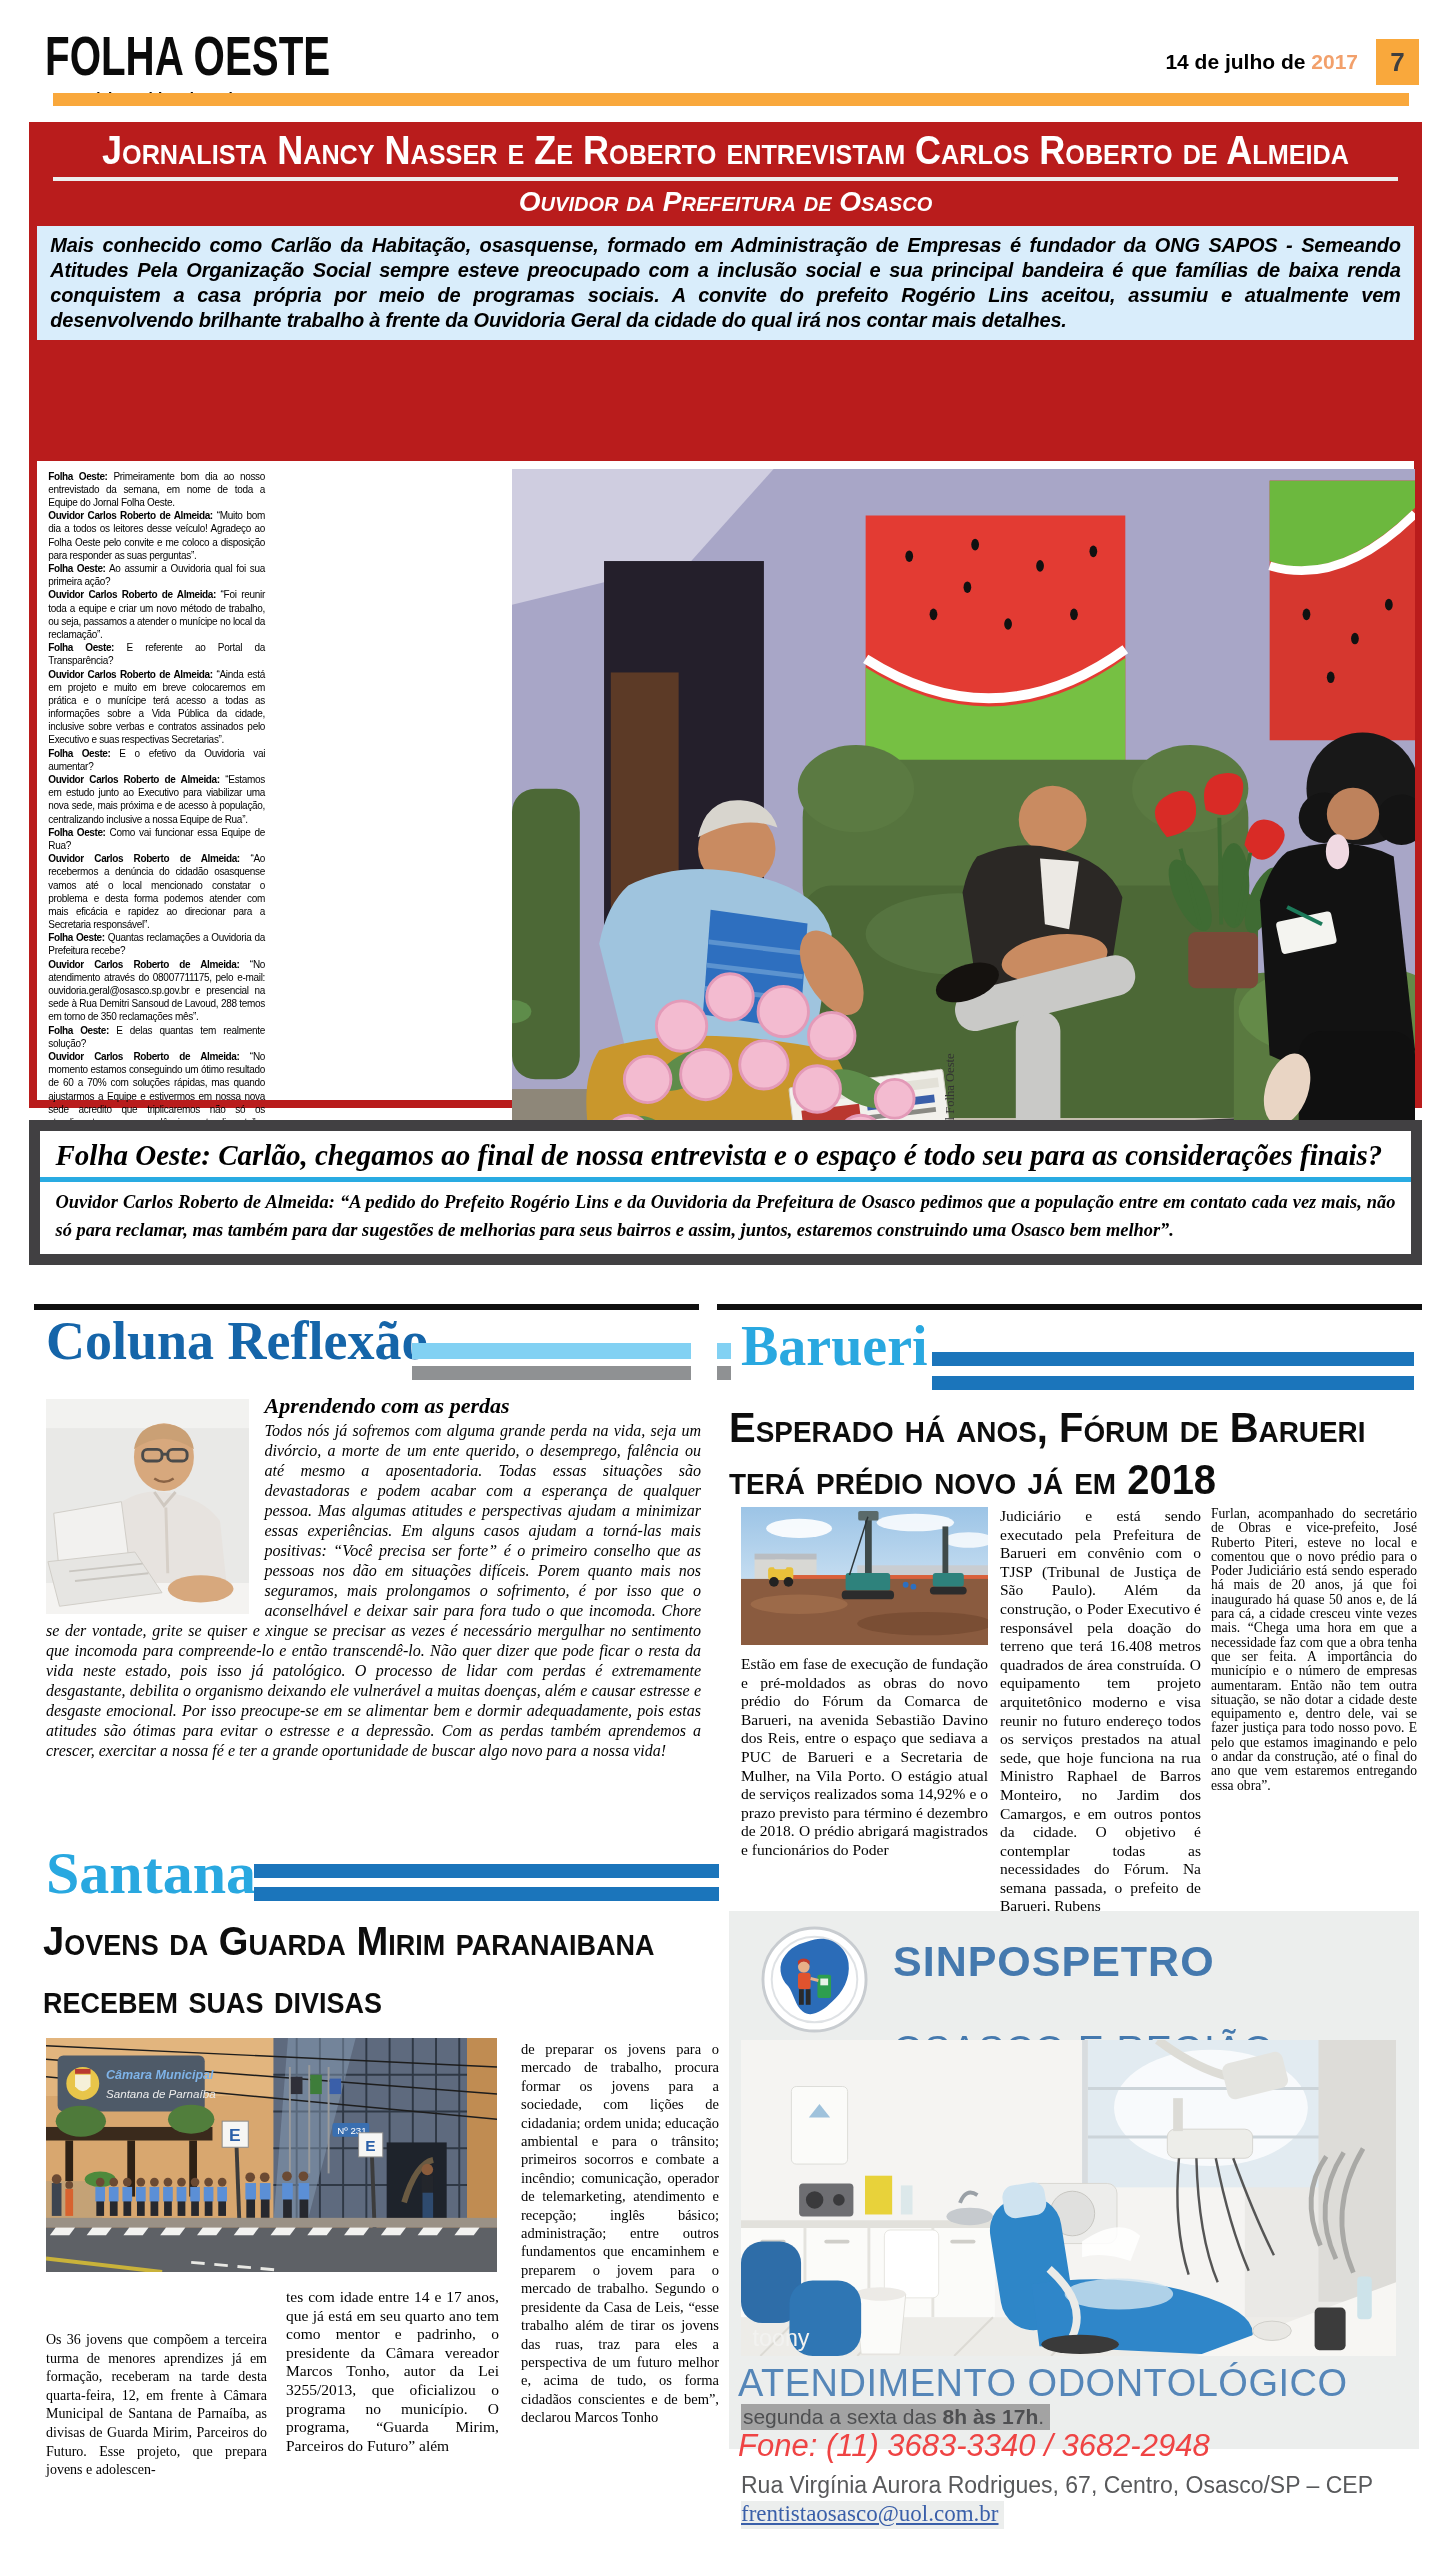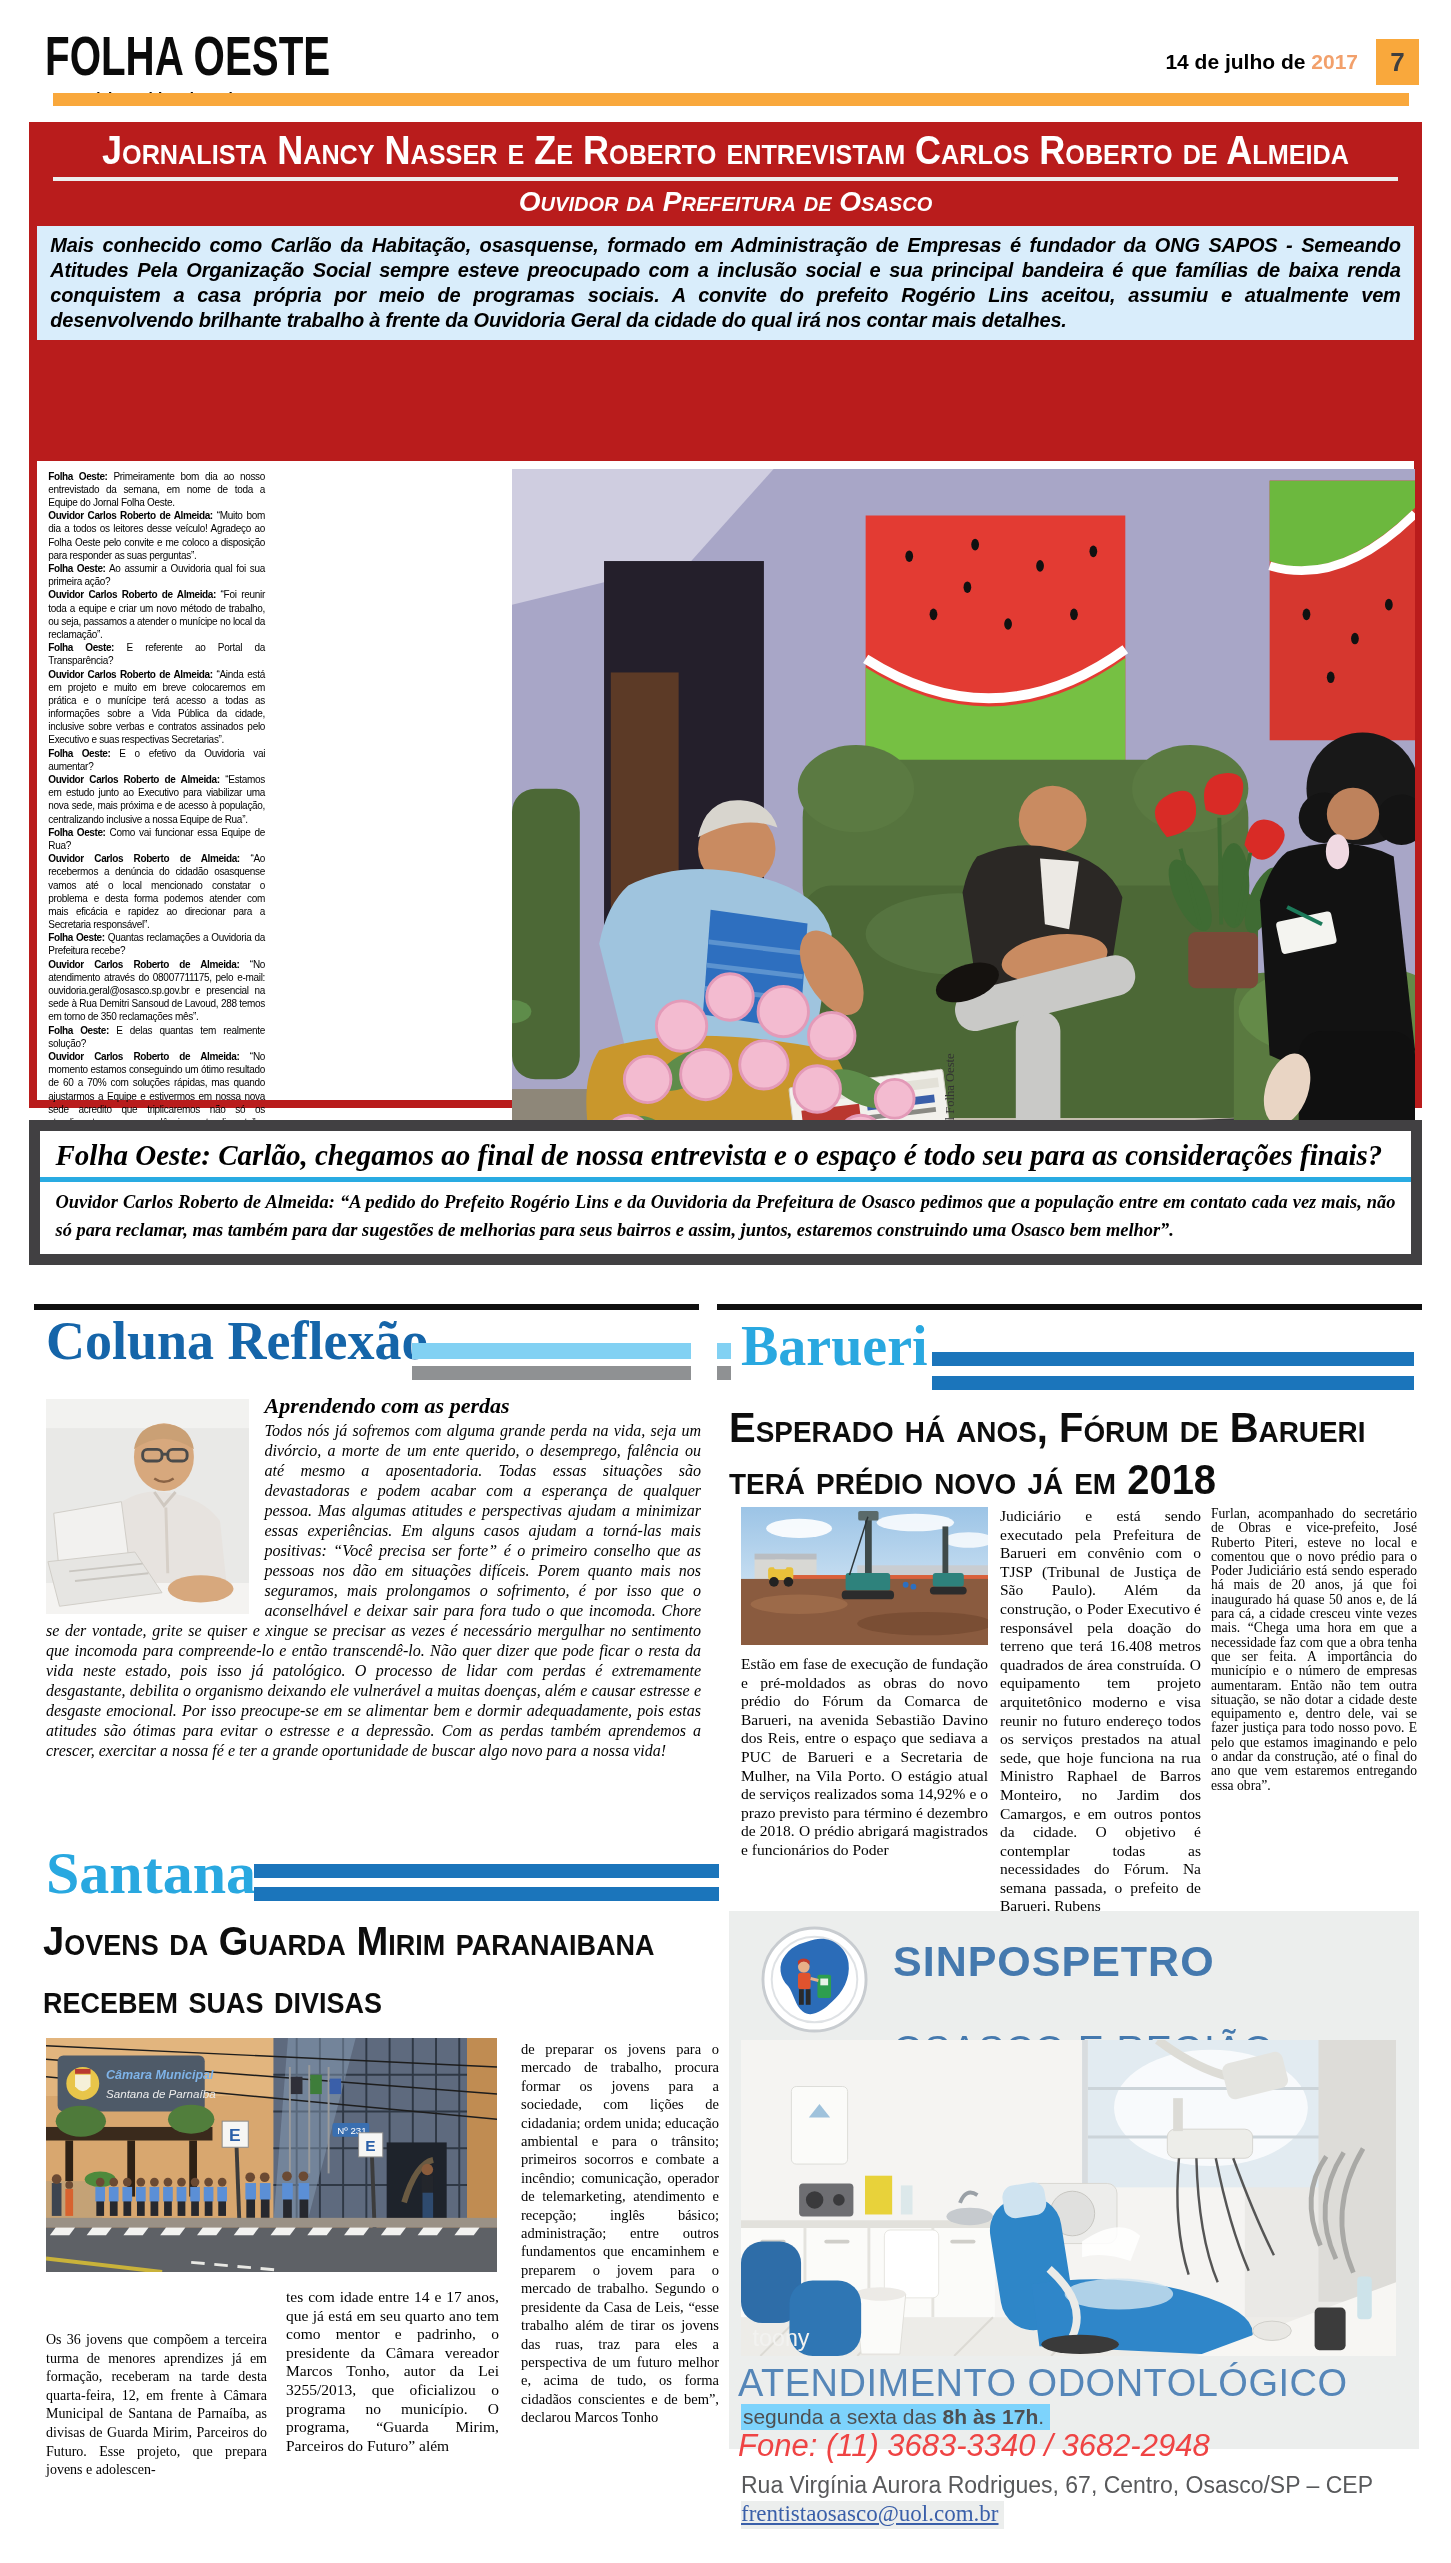--- a/index.html
+++ b/index.html
@@ -84,21 +84,21 @@
   #san-c2{left:286px;top:2288px;width:213px;font-size:15.5px;line-height:18.6px;}
   #san-c3{left:521px;top:2040px;width:198px;font-size:14.5px;line-height:18.4px;}
 
   
   #ad-panel{left:729px;top:1911px;width:690px;height:538px;background:#eceeed;}
   #ad-logo{left:761px;top:1926px;width:107px;height:107px;}
   #ad-name{left:893px;top:1937px;font-size:43px;font-weight:bold;color:#4579ae;letter-spacing:1px;}
   #ad-region{left:893px;top:1988px;font-size:39px;color:#4579ae;letter-spacing:1px;margin-top:40px;}
   #ad-photo{left:741px;top:2040px;width:655px;height:316px;}
   #ad-service{left:738px;top:2362px;font-size:38px;color:#5586b8;letter-spacing:0.5px;}
-  #ad-hours{left:741px;top:2404px;font-size:21px;color:#4e4f51;background:#7dd3fc;padding:1px 5.8px 1px 1.9px;}
+  #ad-hours{left:741px;top:2404px;font-size:21px;color:#4e4f51;background:#a3a3a3;padding:1px 5.8px 1px 1.9px;}
   #ad-phone{left:738px;top:2428px;font-size:31px;color:#ef4444;font-style:italic;}
   #ad-addr{left:741px;top:2472px;font-size:23px;color:#58595b;background:#fff;padding:0 3.9px 0 0;}
   #ad-mail{left:741px;top:2501px;font-size:23px;color:#3a5fa9;text-decoration:underline;background:#eceeed;padding:0 5.8px 1.9px 0;font-family:Liberation Serif, serif;}
 </style>
 </head>
 <body>
 
 <div id="page">
 
   <div class="abs" id="mast-title">FOLHA OESTE</div>

